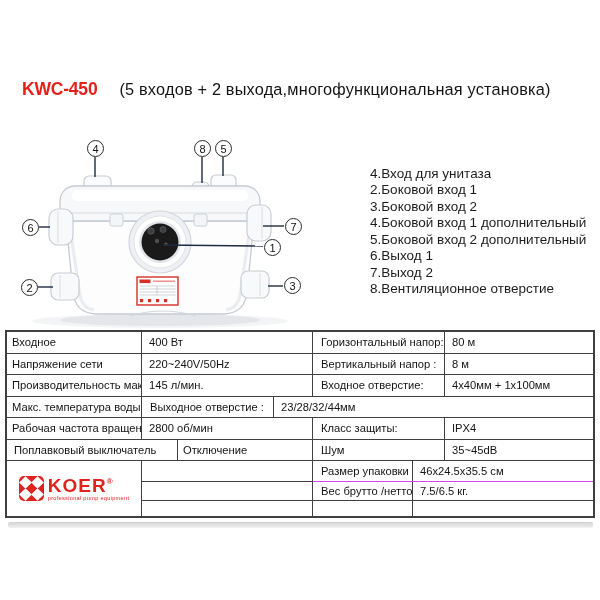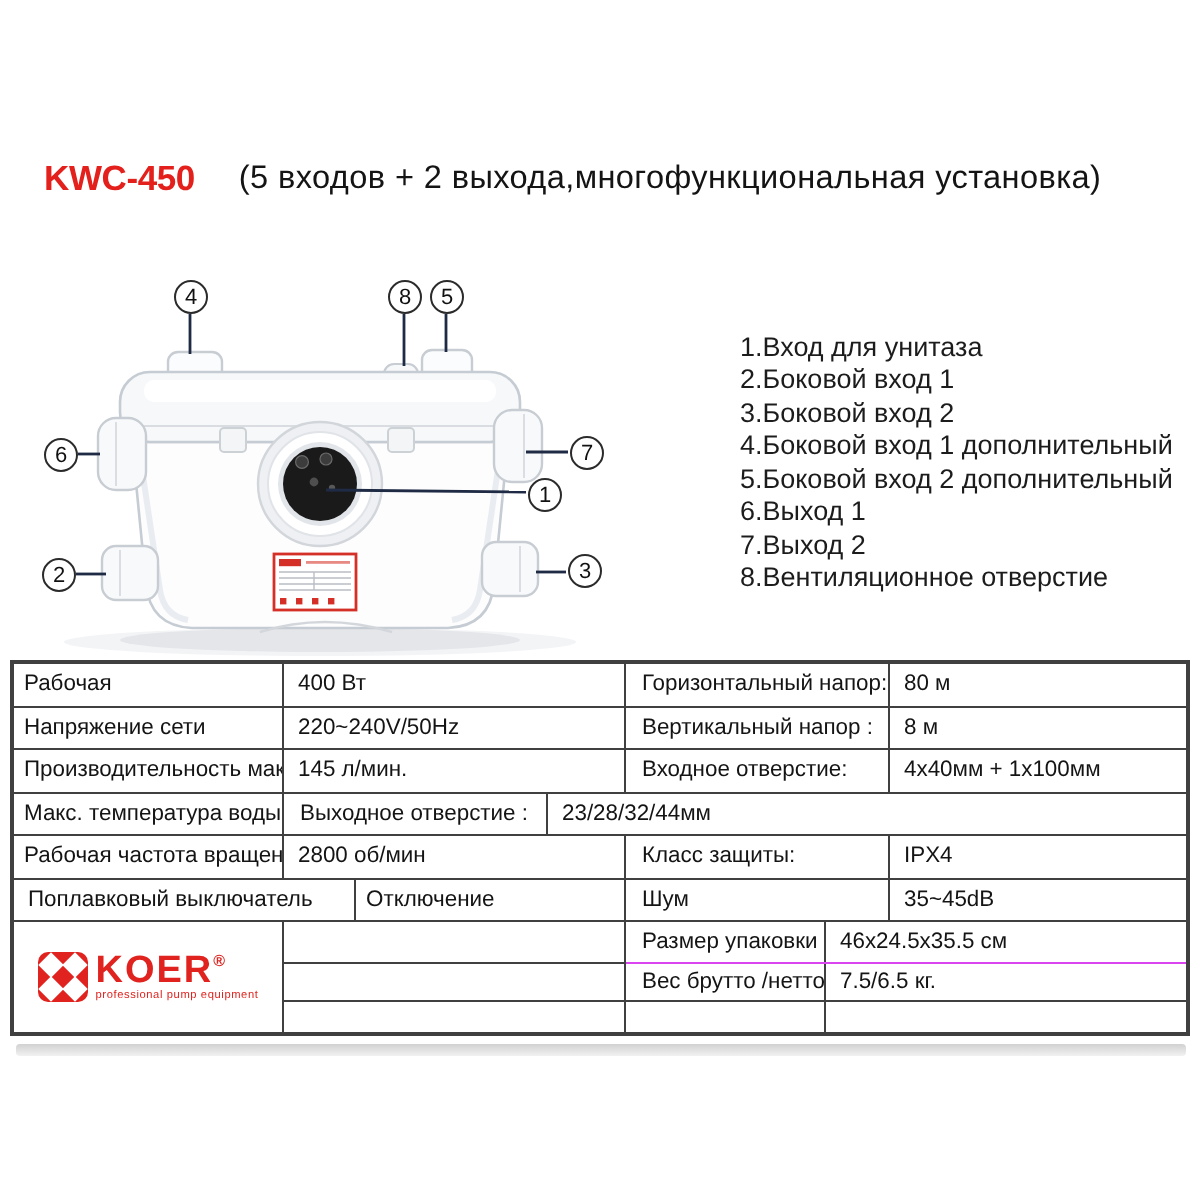--- a/index.html
+++ b/index.html
@@ -163,33 +163,33 @@
   <div class="callout" style="left:264px;top:239px;">1</div>
   <div class="callout" style="left:21px;top:279px;">2</div>
   <div class="callout" style="left:284px;top:277px;">3</div>
   <div class="callout" style="left:87px;top:140px;">4</div>
   <div class="callout" style="left:215px;top:140px;">5</div>
   <div class="callout" style="left:22px;top:219px;">6</div>
   <div class="callout" style="left:285px;top:218px;">7</div>
   <div class="callout" style="left:194px;top:140px;">8</div>
 
   <div class="parts-list">
-    <div class="item">1.Вход для унитаза</div>
+    <div class="item">4.Вход для унитаза</div>
     <div class="item">2.Боковой вход 1</div>
     <div class="item">3.Боковой вход 2</div>
     <div class="item">4.Боковой вход 1 дополнительный</div>
     <div class="item">5.Боковой вход 2 дополнительный</div>
     <div class="item">6.Выход 1</div>
     <div class="item">7.Выход 2</div>
     <div class="item">8.Вентиляционное отверстие</div>
   </div>
 
   <div class="spec-table">
     <div class="srow">
-      <div class="cell c1">Рабочая</div>
+      <div class="cell c1">Входное</div>
       <div class="cell c2">400 Вт</div>
       <div class="cell c3">Горизонтальный напор:</div>
       <div class="cell c4">80 м</div>
     </div>
     <div class="srow">
       <div class="cell c1">Напряжение сети</div>
       <div class="cell c2">220~240V/50Hz</div>
       <div class="cell c3">Вертикальный напор :</div>
       <div class="cell c4">8 м</div>
     </div>

